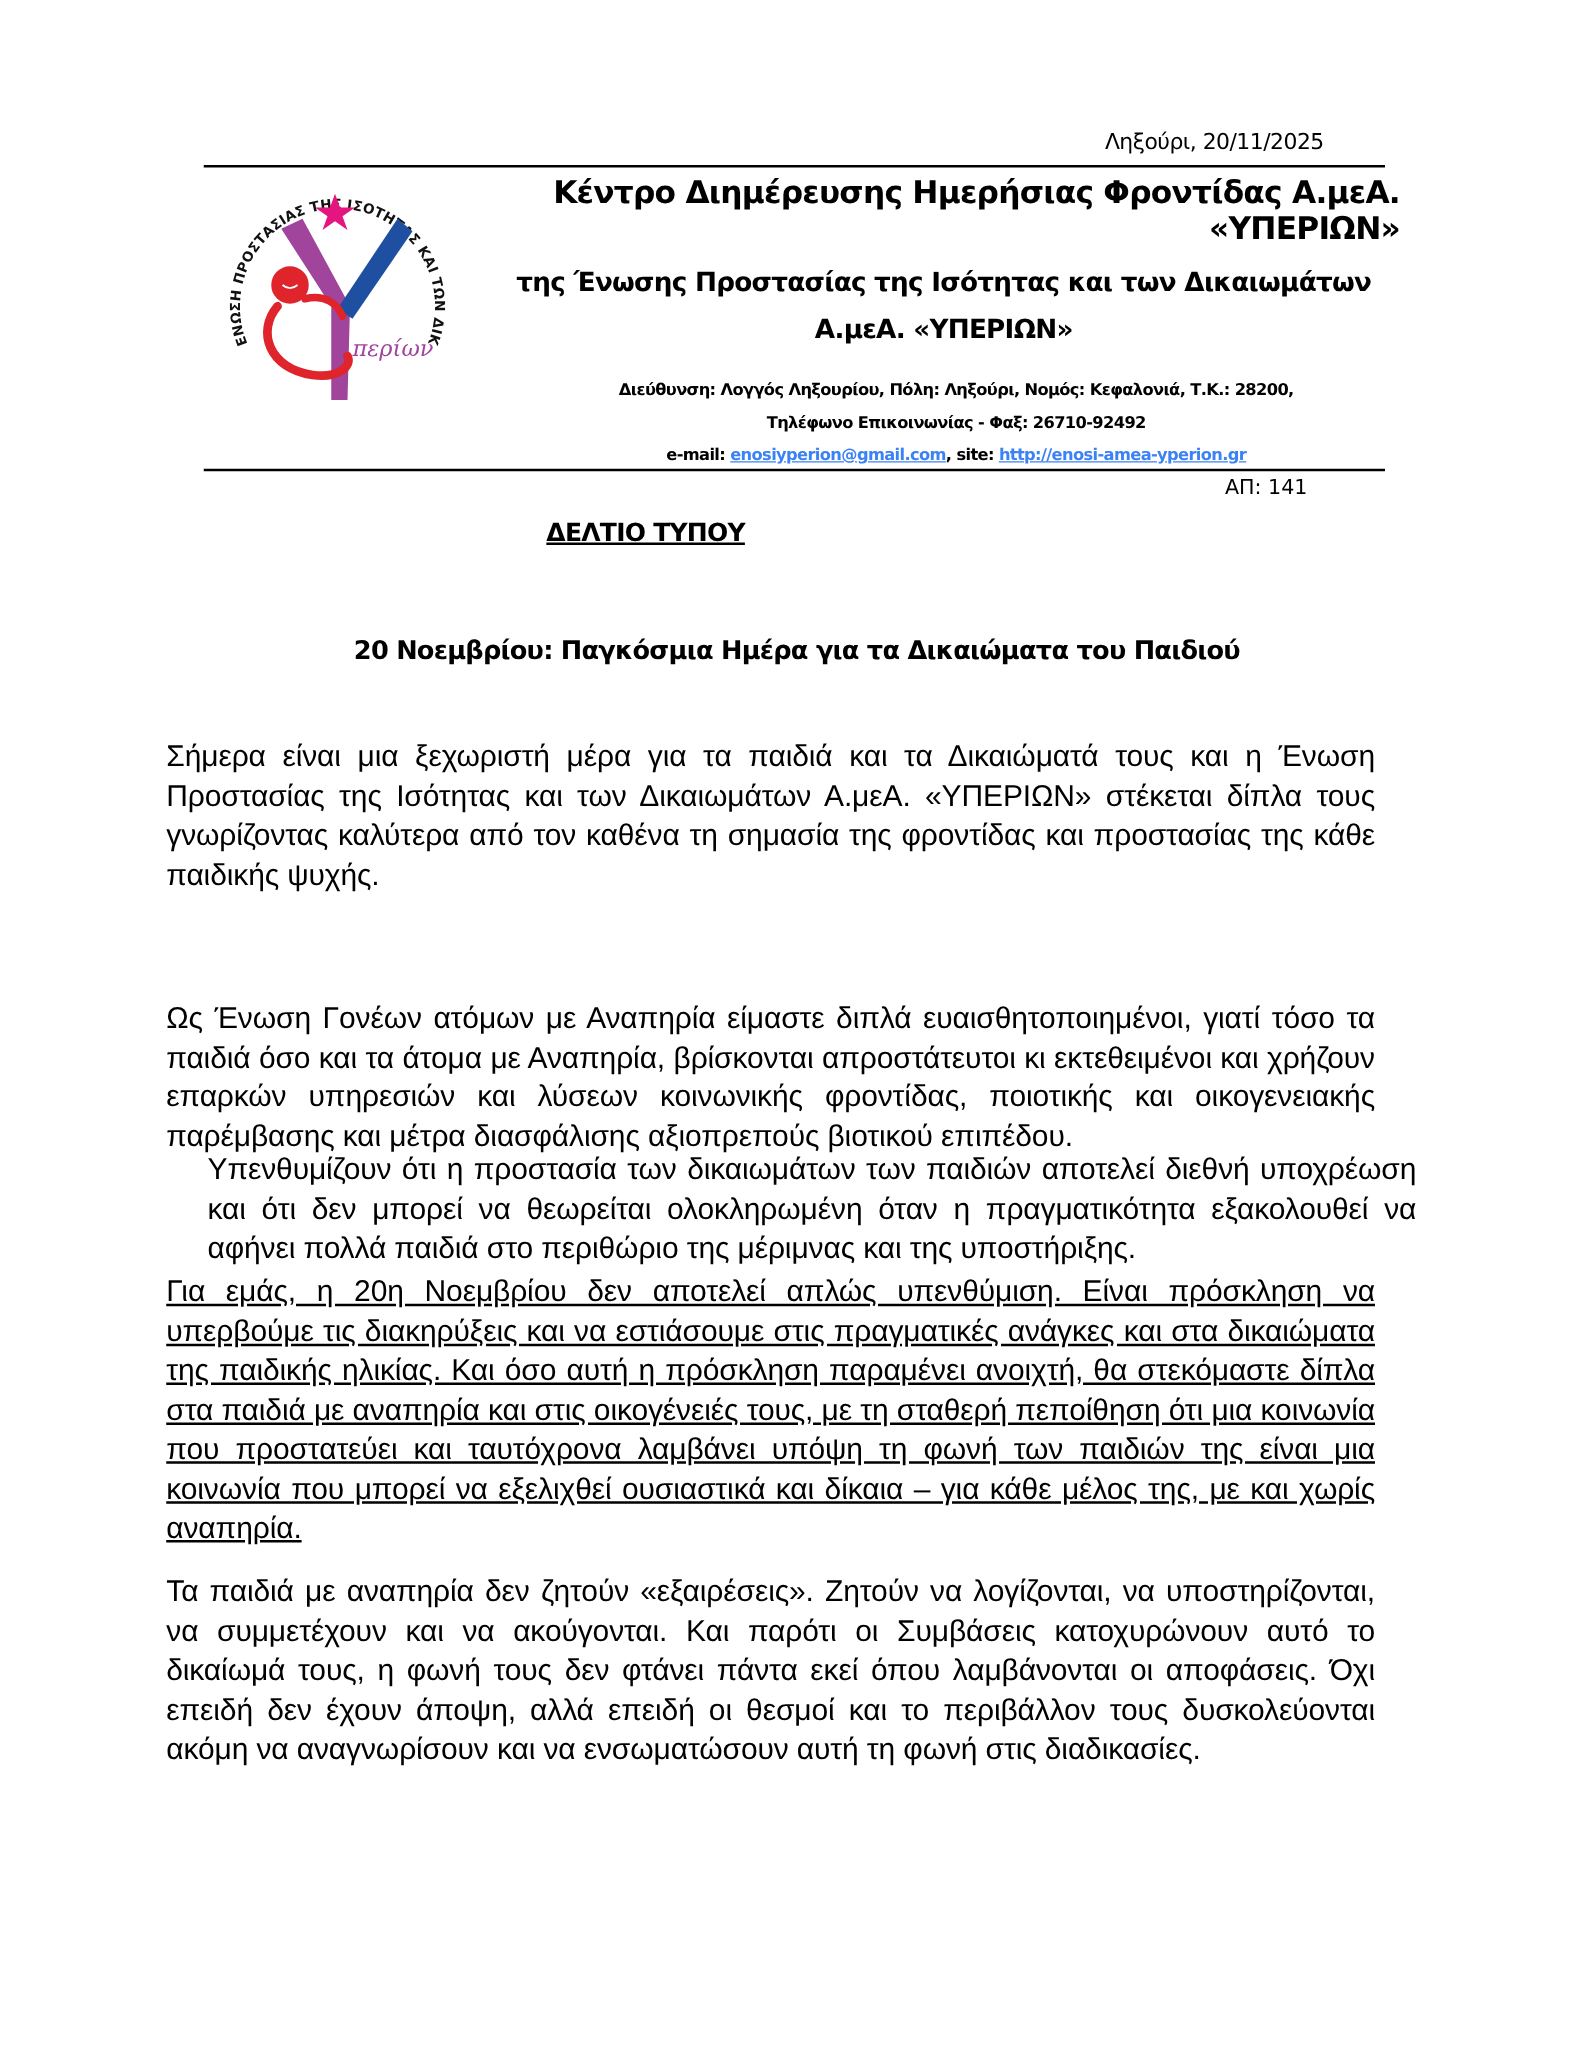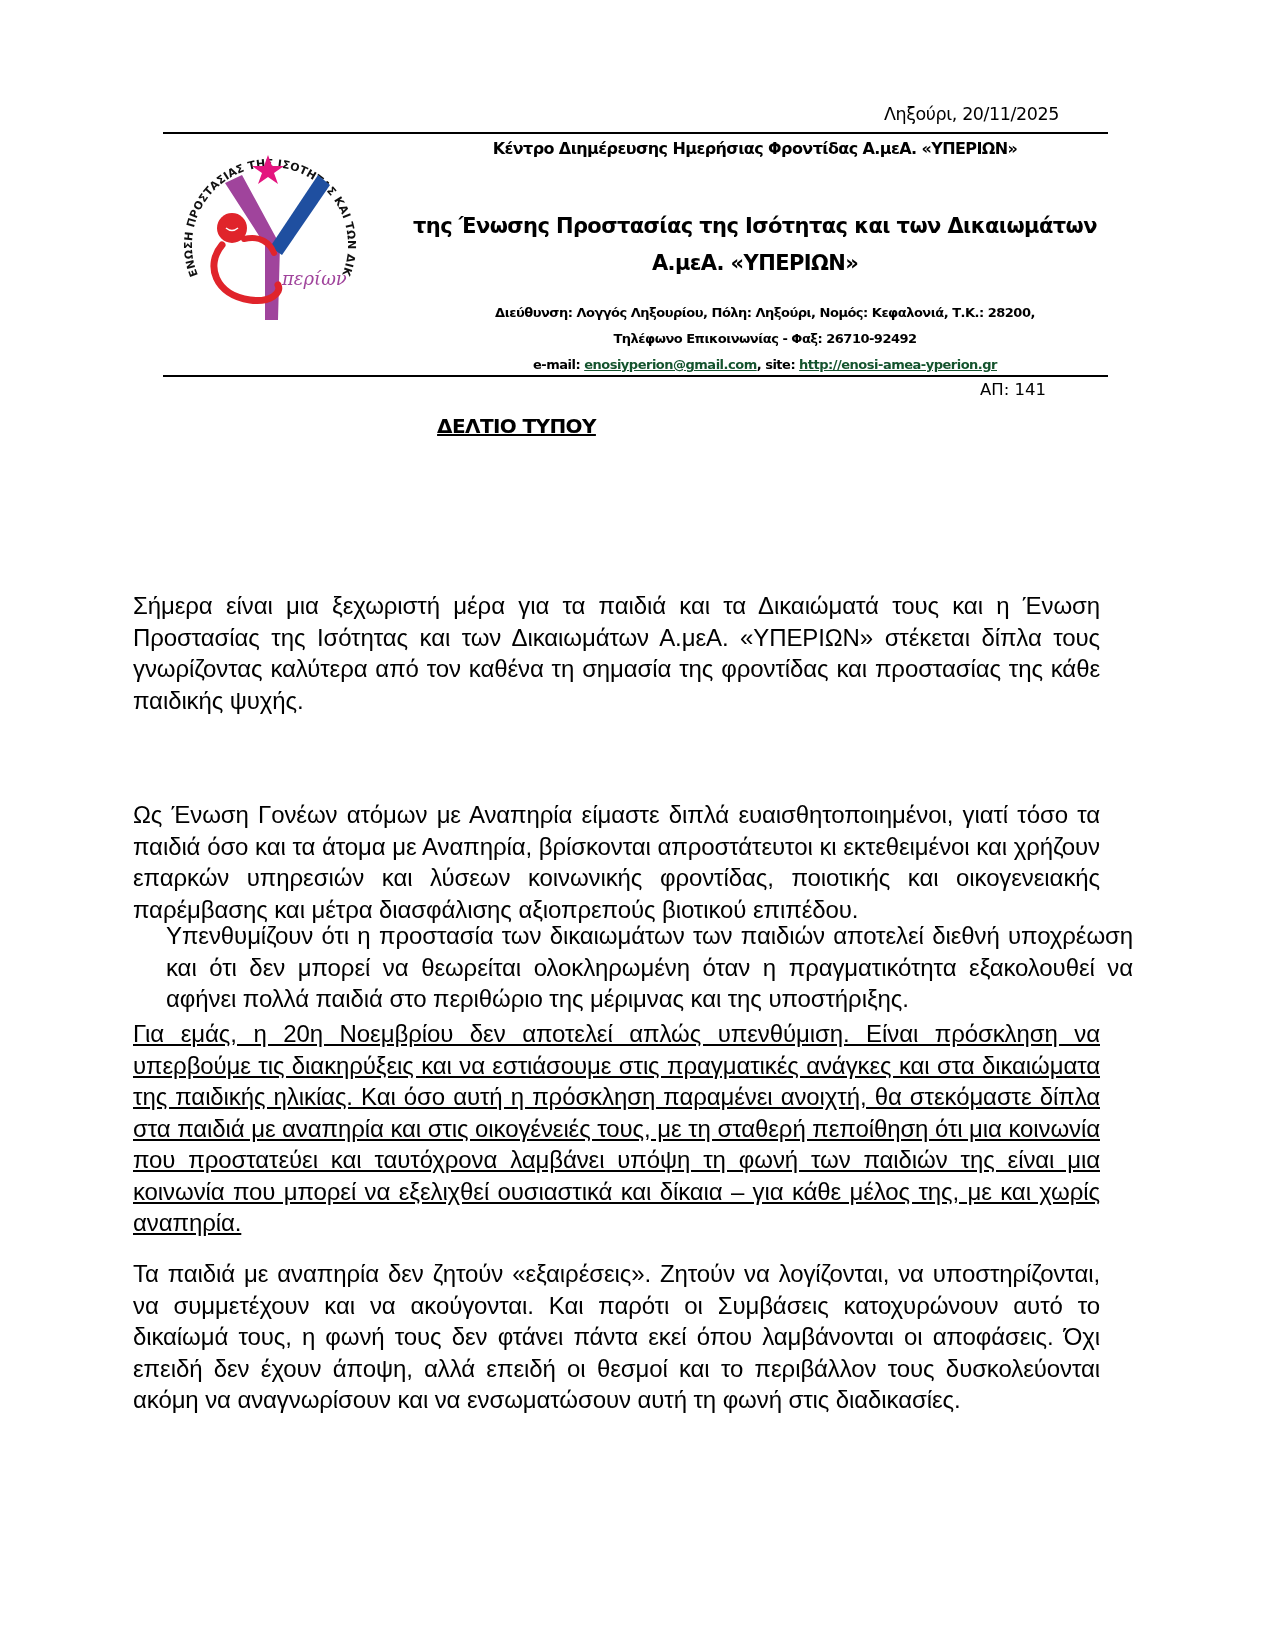--- a/index.html
+++ b/index.html
@@ -3,24 +3,24 @@
 <meta charset="utf-8">
 <style>
   html, body { margin: 0; padding: 0; background: #ffffff; }
   body { width: 1275px; height: 1650px; position: relative; overflow: hidden; color: #000; }
   .page { position: absolute; left: 0; top: 0; width: 1275px; height: 1650px; }
   .date { position: absolute; right: 216px; top: 104px; font-family: "DejaVu Sans", sans-serif; font-size: 17.5px; letter-spacing: -0.4px; }
   .rule-top { position: absolute; left: 163px; top: 132px; width: 945px; height: 2px; background: #000; }
   .rule-bottom { position: absolute; left: 163px; top: 375px; width: 945px; height: 2px; background: #000; }
   .logo { position: absolute; left: 170px; top: 135px; width: 200px; height: 200px; }
   .hdr { position: absolute; font-family: "DejaVu Sans", sans-serif; font-weight: bold; text-align: center; letter-spacing: -0.6px; }
-  .hdr1 { left: 390px; width: 730px; top: 139px; font-size: 16px; }
+  .hdr1 { left: 390px; width: 730px; top: 139px; font-size: 25px; text-align: right; }
   .hdr2 { left: 390px; width: 730px; top: 208px; font-size: 21px; line-height: 37px; }
   .addr { position: absolute; left: 400px; width: 730px; top: 300px; font-family: "DejaVu Sans", sans-serif; font-weight: bold; font-size: 13px; text-align: center; line-height: 26px; letter-spacing: -0.5px; }
-  .addr a { color: #14532d; text-decoration: underline; }
+  .addr a { color: #3b82f6; text-decoration: underline; }
   .ap { position: absolute; right: 229px; top: 380px; font-family: "DejaVu Sans", sans-serif; font-size: 16.5px; }
   .title { position: absolute; left: 0; width: 1033px; text-align: center; top: 414px; font-family: "DejaVu Sans", sans-serif; font-weight: bold; font-size: 20px; text-decoration: underline; letter-spacing: -0.6px; }
   .subtitle { position: absolute; left: 0; width: 1275px; text-align: center; top: 508px; font-family: "DejaVu Sans", sans-serif; font-weight: bold; font-size: 20.5px; letter-spacing: -0.6px; }
   .para { position: absolute; left: 133px; width: 967px; font-family: "Liberation Sans", sans-serif; font-size: 24px; line-height: 31.5px; text-align: justify; letter-spacing: -0.1px; }
   .p1 { top: 590px; }
   .p2 { top: 752px; margin-top: 47px; }
   .p3 { top: 920px; margin-left: 33px; }
   .p4 { top: 1018px; text-decoration: underline; }
   .p5 { top: 1258px; }
 </style>
@@ -67,20 +67,21 @@
     <div>Τηλέφωνο Επικοινωνίας - Φαξ: 26710-92492</div>
     <div>
       <span>e-mail: </span><a>enosiyperion@gmail.com</a><span>, site: </span><a>http://enosi-amea-yperion.gr</a>
     </div>
   </div>
 
   <div class="rule-bottom"></div>
   <div class="ap">ΑΠ:  141</div>
 
   <div class="title">ΔΕΛΤΙΟ ΤΥΠΟΥ</div>
+  <div class="subtitle">20 Νοεμβρίου: Παγκόσμια Ημέρα για τα Δικαιώματα του Παιδιού</div>
 
   <div class="para p1">Σήμερα είναι μια ξεχωριστή μέρα για τα παιδιά και τα Δικαιώματά τους και η Ένωση Προστασίας της Ισότητας και των Δικαιωμάτων Α.μεΑ. «ΥΠΕΡΙΩΝ» στέκεται δίπλα τους γνωρίζοντας καλύτερα από τον καθένα τη σημασία της φροντίδας και προστασίας της κάθε παιδικής  ψυχής.</div>
   <div class="para p2">Ως Ένωση Γονέων ατόμων με Αναπηρία είμαστε διπλά ευαισθητοποιημένοι, γιατί τόσο τα παιδιά όσο και τα άτομα με Αναπηρία, βρίσκονται απροστάτευτοι κι εκτεθειμένοι και χρήζουν επαρκών υπηρεσιών και λύσεων κοινωνικής φροντίδας, ποιοτικής και οικογενειακής παρέμβασης και μέτρα διασφάλισης αξιοπρεπούς βιοτικού επιπέδου.</div>
   <div class="para p3">Υπενθυμίζουν ότι η προστασία των δικαιωμάτων των παιδιών αποτελεί διεθνή υποχρέωση και ότι δεν μπορεί να θεωρείται ολοκληρωμένη όταν η πραγματικότητα εξακολουθεί να αφήνει πολλά παιδιά στο περιθώριο της μέριμνας και της υποστήριξης.</div>
   <div class="para p4">Για εμάς, η 20η Νοεμβρίου δεν αποτελεί απλώς υπενθύμιση. Είναι πρόσκληση να υπερβούμε τις διακηρύξεις και να εστιάσουμε στις πραγματικές ανάγκες και στα δικαιώματα της παιδικής ηλικίας.  Και όσο αυτή η πρόσκληση παραμένει ανοιχτή, θα στεκόμαστε δίπλα στα παιδιά με αναπηρία και στις οικογένειές τους, με τη σταθερή πεποίθηση ότι μια κοινωνία που προστατεύει και ταυτόχρονα λαμβάνει υπόψη τη φωνή των παιδιών της είναι μια κοινωνία που μπορεί να εξελιχθεί ουσιαστικά και δίκαια – για κάθε μέλος της, με και χωρίς αναπηρία.</div>
   <div class="para p5">Τα παιδιά με αναπηρία δεν ζητούν «εξαιρέσεις». Ζητούν να λογίζονται, να υποστηρίζονται, να συμμετέχουν και να ακούγονται. Και παρότι οι Συμβάσεις κατοχυρώνουν αυτό το δικαίωμά τους, η φωνή τους δεν φτάνει πάντα εκεί όπου λαμβάνονται οι αποφάσεις. Όχι επειδή δεν έχουν άποψη, αλλά επειδή οι θεσμοί και το περιβάλλον τους δυσκολεύονται ακόμη να αναγνωρίσουν και να ενσωματώσουν αυτή τη φωνή στις διαδικασίες.</div>
 
 </div>
 
 </body></html>

